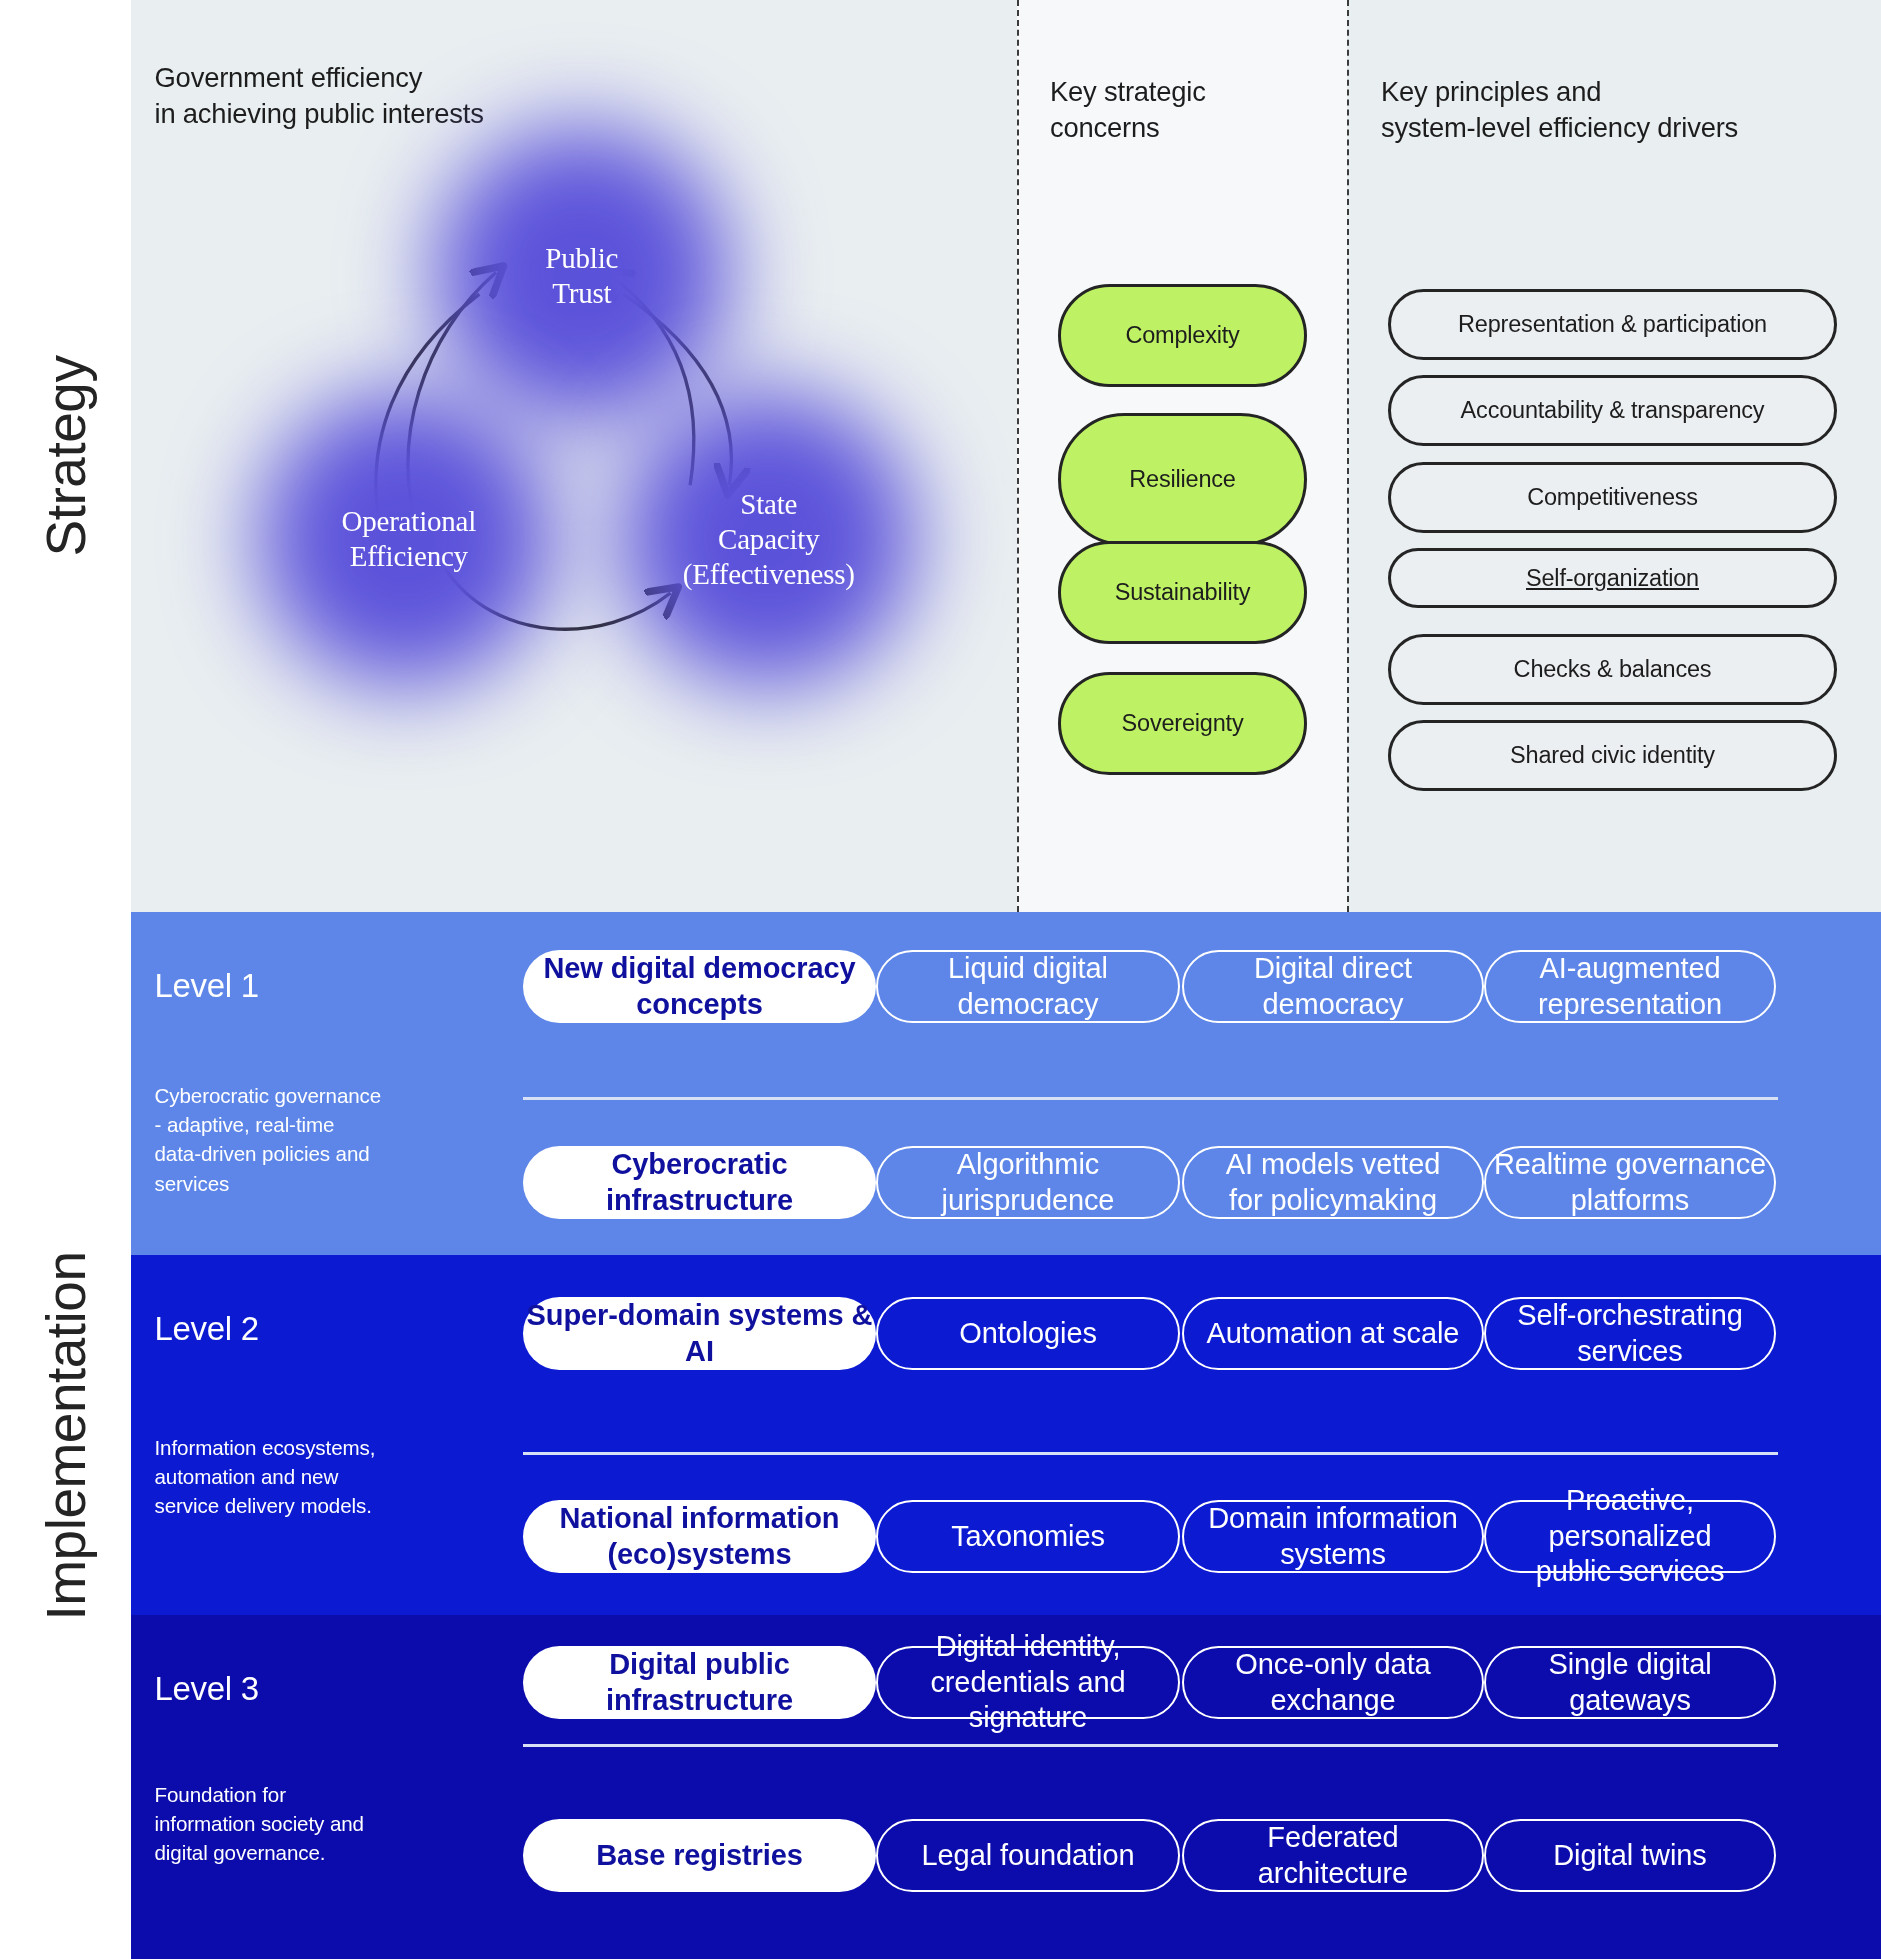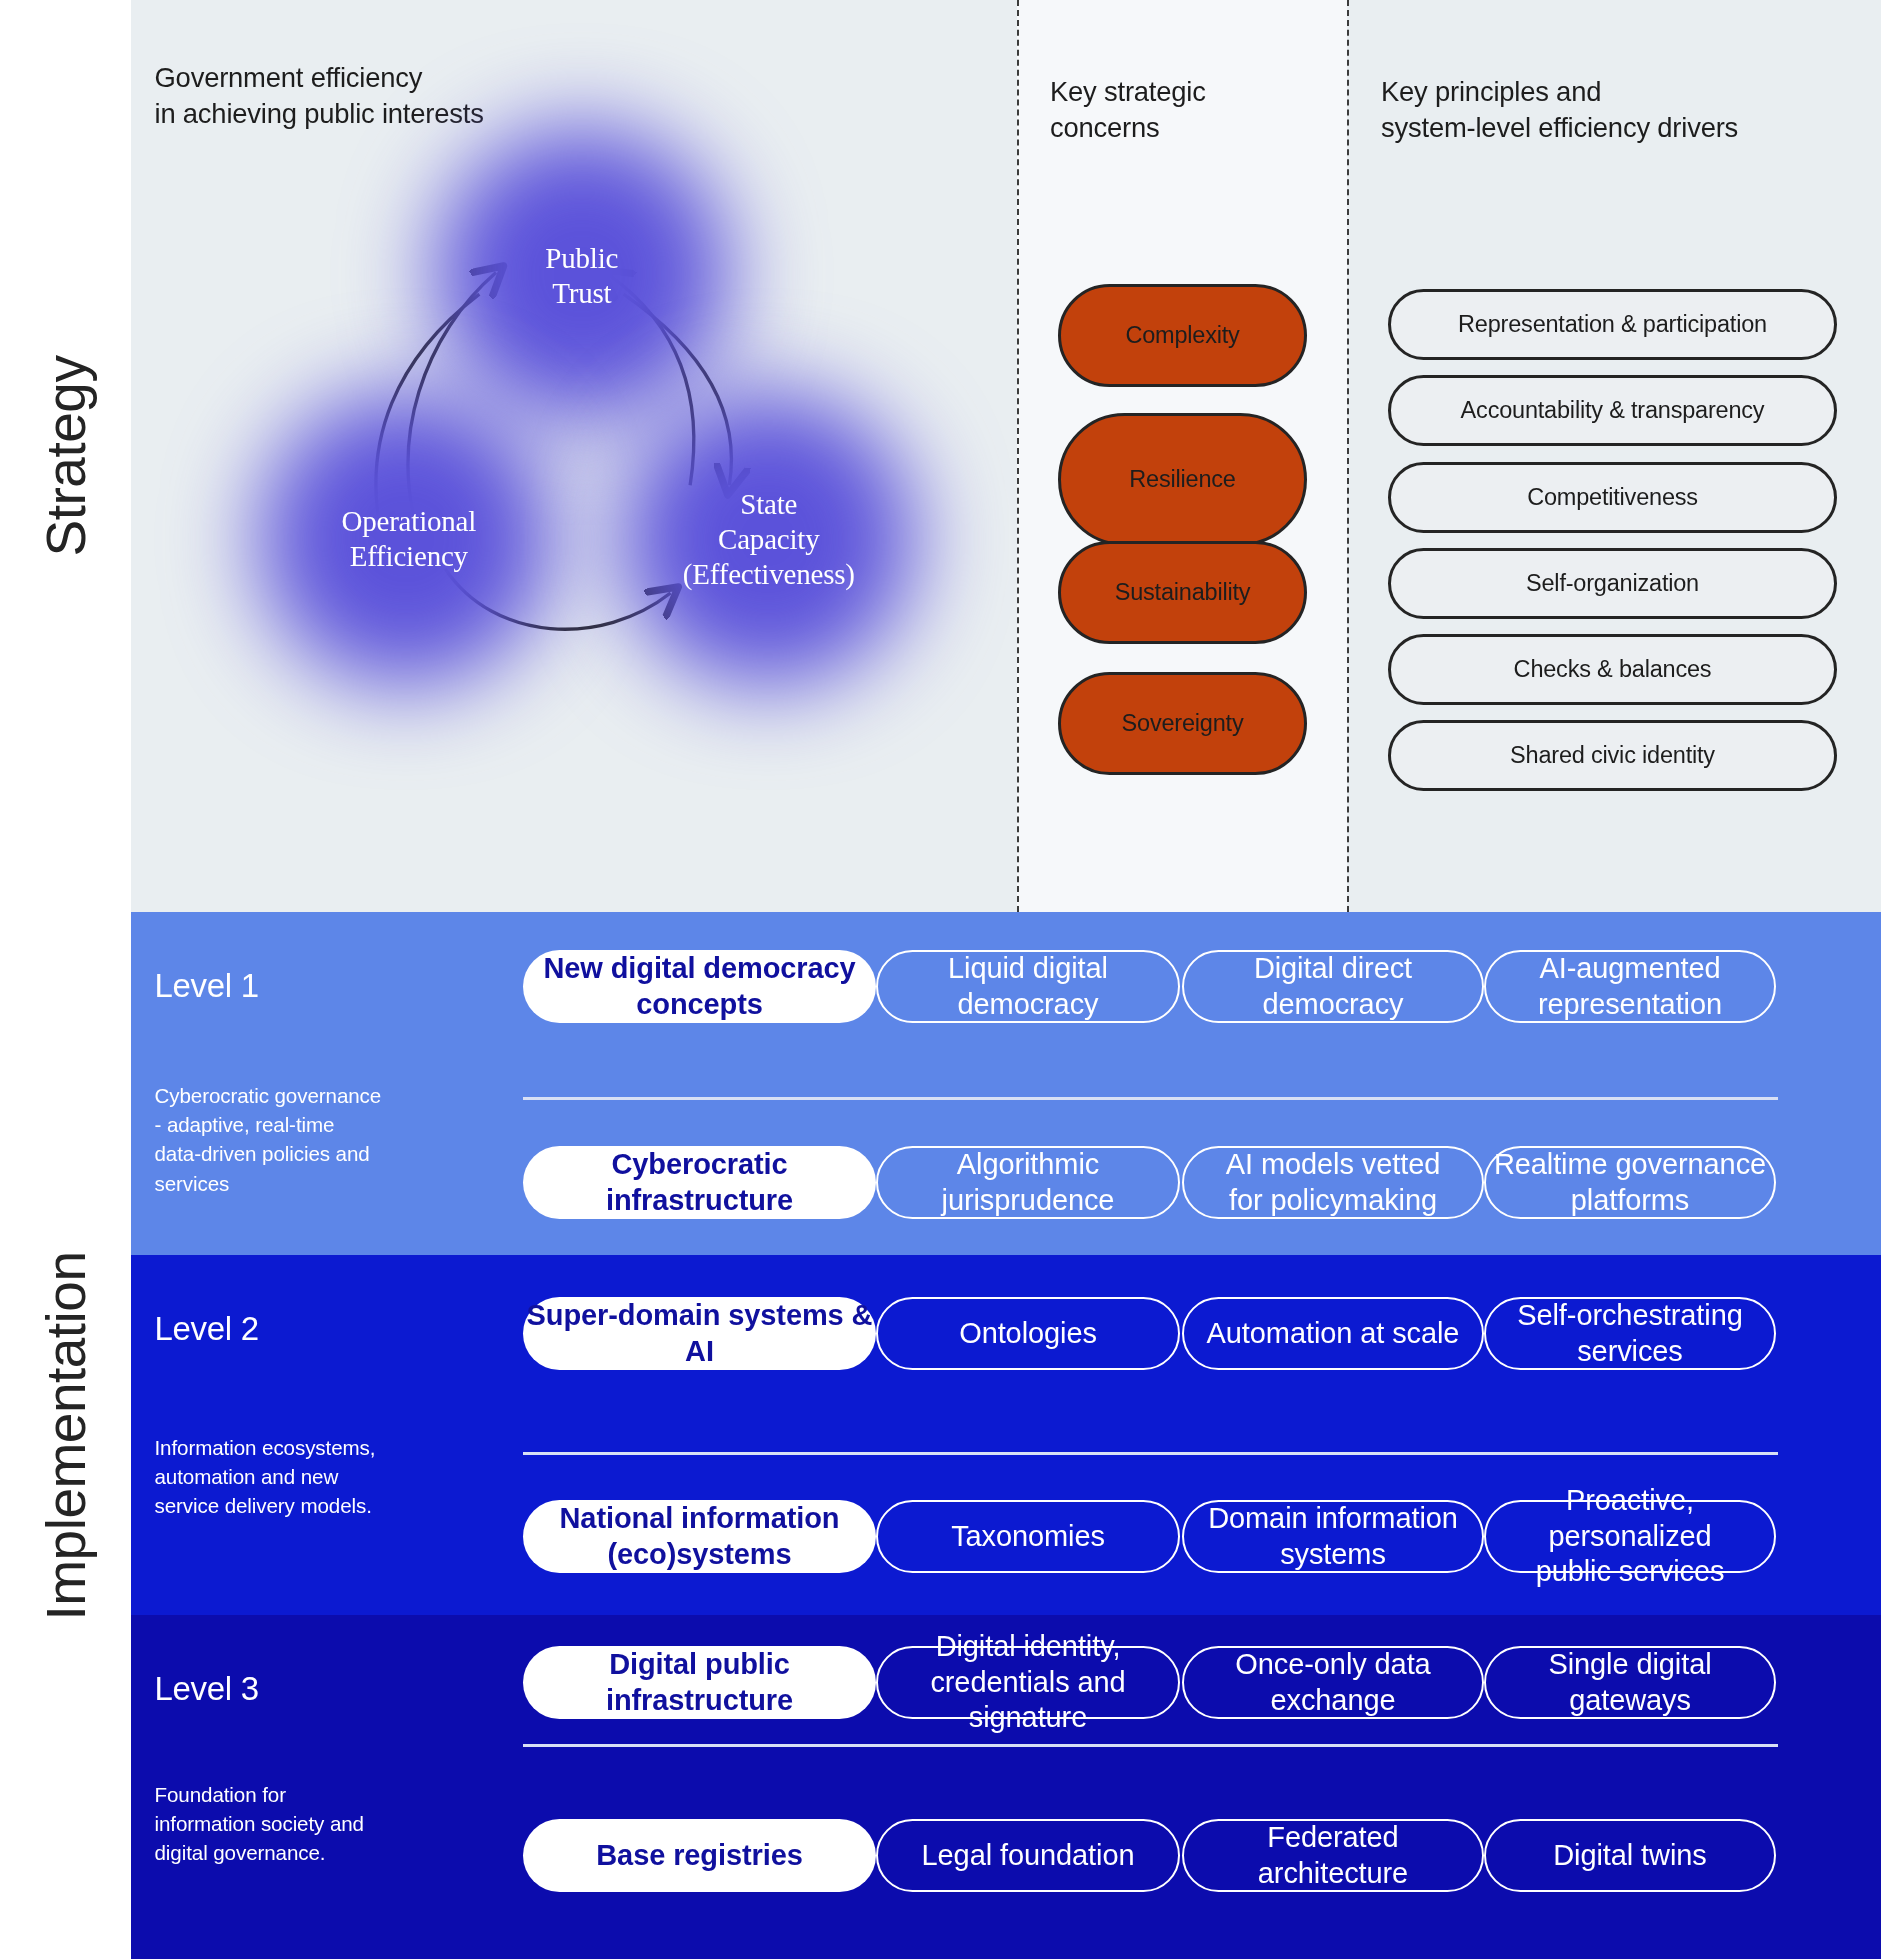--- a/index.html
+++ b/index.html
@@ -61,21 +61,21 @@
     transform:translate(-50%,-50%);
   }
   #svg-arrows { position:absolute; left:0; top:0; width:863px; height:549px; }
 
   
   .pill-outline {
     position:absolute; display:flex; align-items:center; justify-content:center;
     border:3.9px solid #242424; border-radius:979px;
     background:#eceff2; color:#1d1d1d; font-size:23.5px; letter-spacing:-0.2px;
   }
-  #concerns .pill-outline { background:#c2410c; }
+  #concerns .pill-outline { background:#bef264; }
 
   
   .level { position:absolute; left:131px; width:1751px; }
   #level1 { top:912px;  height:343px; background:#5d86e8; }
   #level2 { top:1255px; height:361px; background:#0c1ad1; }
   #level3 { top:1615px; height:344px; background:#0c0cad; }
 
   .level-title {
     position:absolute; left:23.5px; color:#ffffff; font-size:33px;
     font-weight:400; letter-spacing:-0.3px;
@@ -162,21 +162,21 @@
       <div class="pill-outline" style="left:927px; top:284px; width:249px; height:103px;">Complexity</div>
       <div class="pill-outline" style="left:927px; top:413px; width:249px; height:133px;">Resilience</div>
       <div class="pill-outline" style="left:927px; top:541px; width:249px; height:103px;">Sustainability</div>
       <div class="pill-outline" style="left:927px; top:672px; width:249px; height:103px;">Sovereignty</div>
     </div>
 
     <div id="principles">
       <div class="pill-outline" style="left:1257px; top:289px; width:449px; height:71px;">Representation &amp; participation</div>
       <div class="pill-outline" style="left:1257px; top:375px; width:449px; height:71px;">Accountability &amp; transparency</div>
       <div class="pill-outline" style="left:1257px; top:462px; width:449px; height:71px;">Competitiveness</div>
-      <div class="pill-outline" style="left:1257px; top:548px; width:449px; height:71px;">Self-organization</div>
+      <div class="pill-outline" style="left:1257px; top:548px; width:449px; height:60px;text-decoration:underline;">Self-organization</div>
       <div class="pill-outline" style="left:1257px; top:634px; width:449px; height:71px;">Checks &amp; balances</div>
       <div class="pill-outline" style="left:1257px; top:720px; width:449px; height:71px;">Shared civic identity</div>
     </div>
   </div>
 
   <div class="level" id="level1">
     <div class="level-title" style="top:55px;">Level 1</div>
     <div class="level-desc" style="top:169px;">Cyberocratic governance
 -  adaptive, real-time
 data-driven policies and

